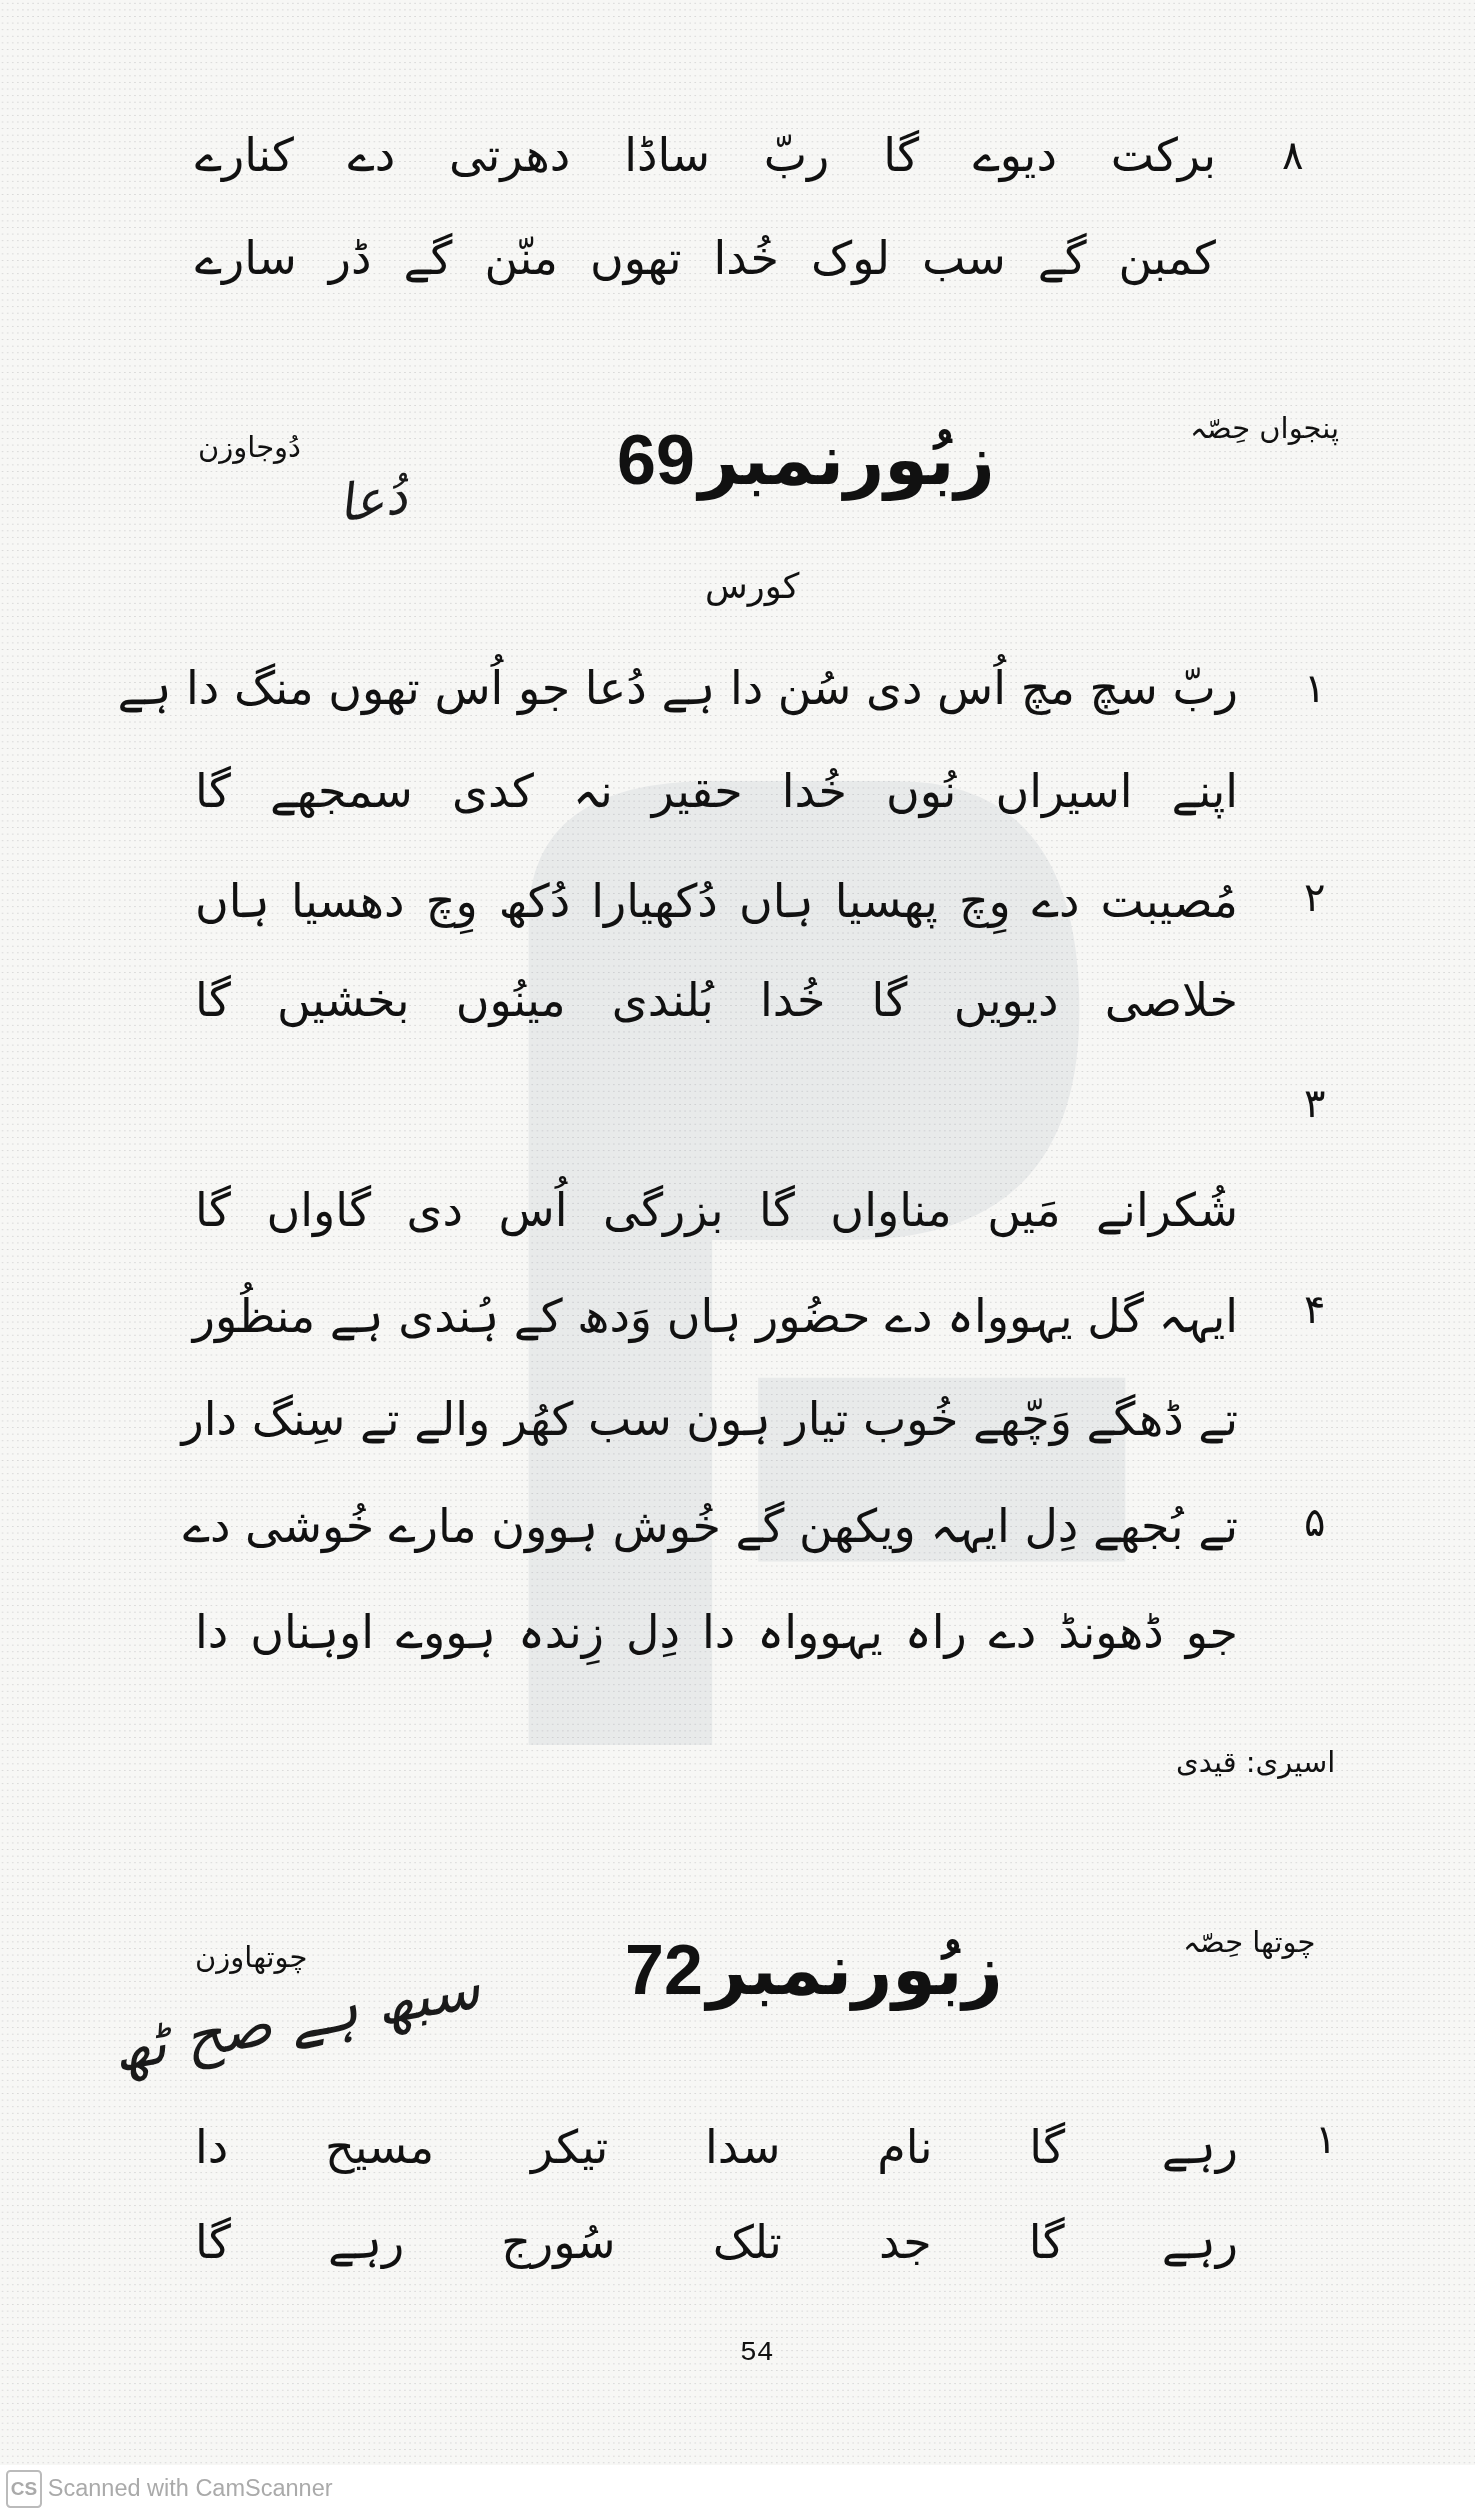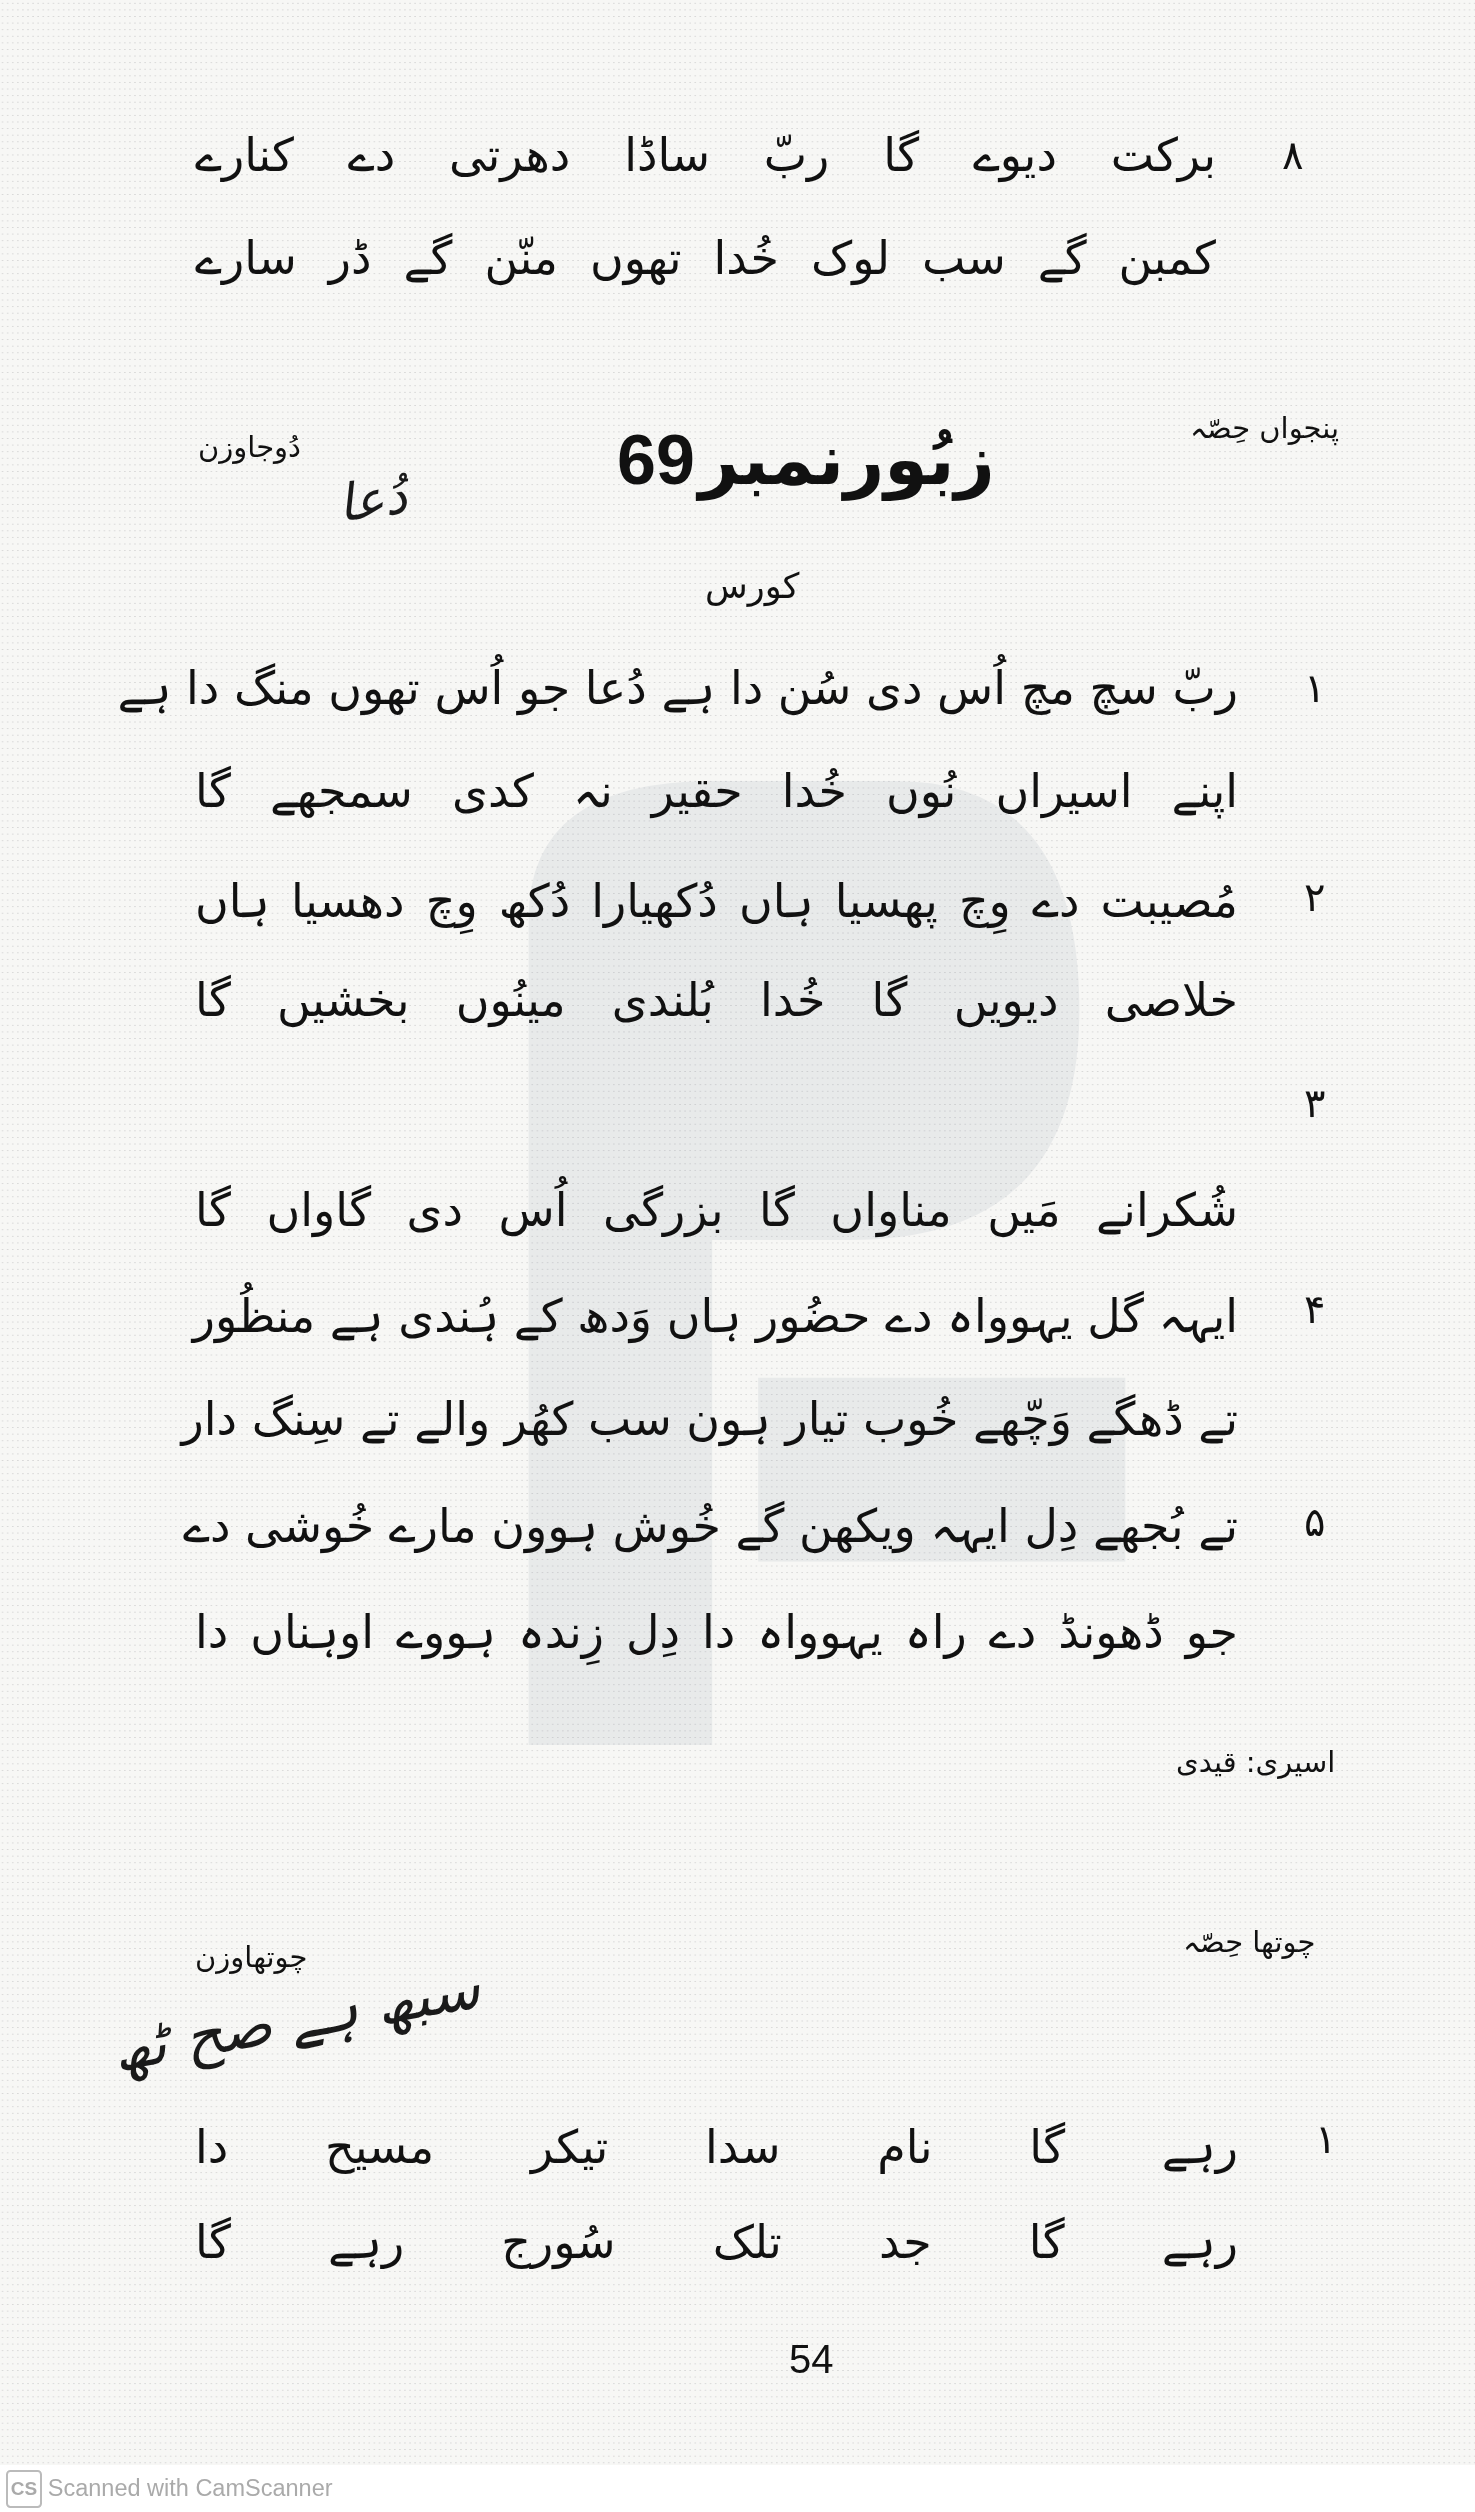--- a/index.html
+++ b/index.html
@@ -9,21 +9,21 @@
       background-image: radial-gradient(#d8d8d8 0.6px, transparent 0.7px); background-size:5.1px 6.6px; }
     .watermark { position:absolute; left:345px; top:735px; width:918px; height:1102px; opacity:0.13;
       pointer-events:none; }
     .rtl { direction:rtl; unicode-bidi:embed; position:absolute; white-space:nowrap;
       font-family: "DejaVu Sans", sans-serif; }
     .line { font-size:46px; line-height:1; text-align:justify; text-align-last:justify; }
     .num { position:absolute; font-size:40px; font-family:"DejaVu Sans", sans-serif; }
     .title { font-size:70px; font-weight:bold; }
     .small { font-size:29px; }
     .hand { font-family:"DejaVu Serif", serif; font-style:italic; color:#1a1a1a; }
-    .pageno { position:absolute; left:789px; top:2337px; font-size:40px; font-family:Liberation Sans, sans-serif; }
+    .pageno { position:absolute; left:740px; top:2337px; font-size:28px; font-family:Liberation Mono, monospace; }
     .footer { position:absolute; left:0; top:2465px; width:1388px; height:47px; background:#fff;
       display:flex; align-items:center; }
     .cs-logo { width:32px; height:34px; margin-left:5.9px; border:2.2px solid #bbb; border-radius:4.4px;
       color:#aaa; font:bold 19px "Liberation Sans", sans-serif; display:flex; align-items:center; justify-content:center; }
     .cs-text { margin-left:5.9px; color:#aaa; font:23.5px "Liberation Sans Narrow", "Liberation Sans", sans-serif; }
   </style>
 </head>
 <body>
 
 <div class="page">
@@ -61,20 +61,24 @@
   <div class="rtl line" style="left:195px;top:1293px;width:1043px;">ایہہ گل یہوواہ دے حضُور ہاں وَدھ کے ہُندی ہے منظُور</div>
   <div class="rtl line" style="left:195px;top:1396px;width:1043px;">تے ڈھگے وَچّھے خُوب تیار ہون سب کھُر والے تے سِنگ دار</div>
 
   <div class="num" style="left:1304px;top:1499px;">۵</div>
   <div class="rtl line" style="left:195px;top:1503px;width:1043px;">تے بُجھے دِل ایہہ ویکھن گے خُوش ہوون مارے خُوشی دے</div>
   <div class="rtl line" style="left:195px;top:1609px;width:1043px;">جو ڈھونڈ دے راہ یہوواہ دا دِل زِندہ ہووے اوہناں دا</div>
 
   <div class="rtl small" style="left:1176px;top:1745px;">اسیری: قیدی</div>
 
   <div class="rtl small" style="left:1183px;top:1925px;">چوتھا حِصّہ</div>
+  <div style="position:absolute;left:625px;top:1929px;">
+    <span class="title" style="font-family:'Liberation Sans',sans-serif;">72</span>
+    <span class="title" style="direction:rtl;">زبُورنمبر</span>
+  </div>
   <div class="rtl small" style="left:195px;top:1940px;">چوتھاوزن</div>
   <div class="rtl hand" style="left:110px;top:1984px;font-size:59px;transform:rotate(-10deg);">سبھ ہے صح ٹھ</div>
 
   <div class="num" style="left:1315px;top:2116px;">۱</div>
   <div class="rtl line" style="left:195px;top:2124px;width:1043px;">رہے گا نام سدا تیکر مسیح دا</div>
   <div class="rtl line" style="left:195px;top:2219px;width:1043px;">رہے گا جد تلک سُورج رہے گا</div>
 
   <div class="pageno">54</div>
 </div>
 

